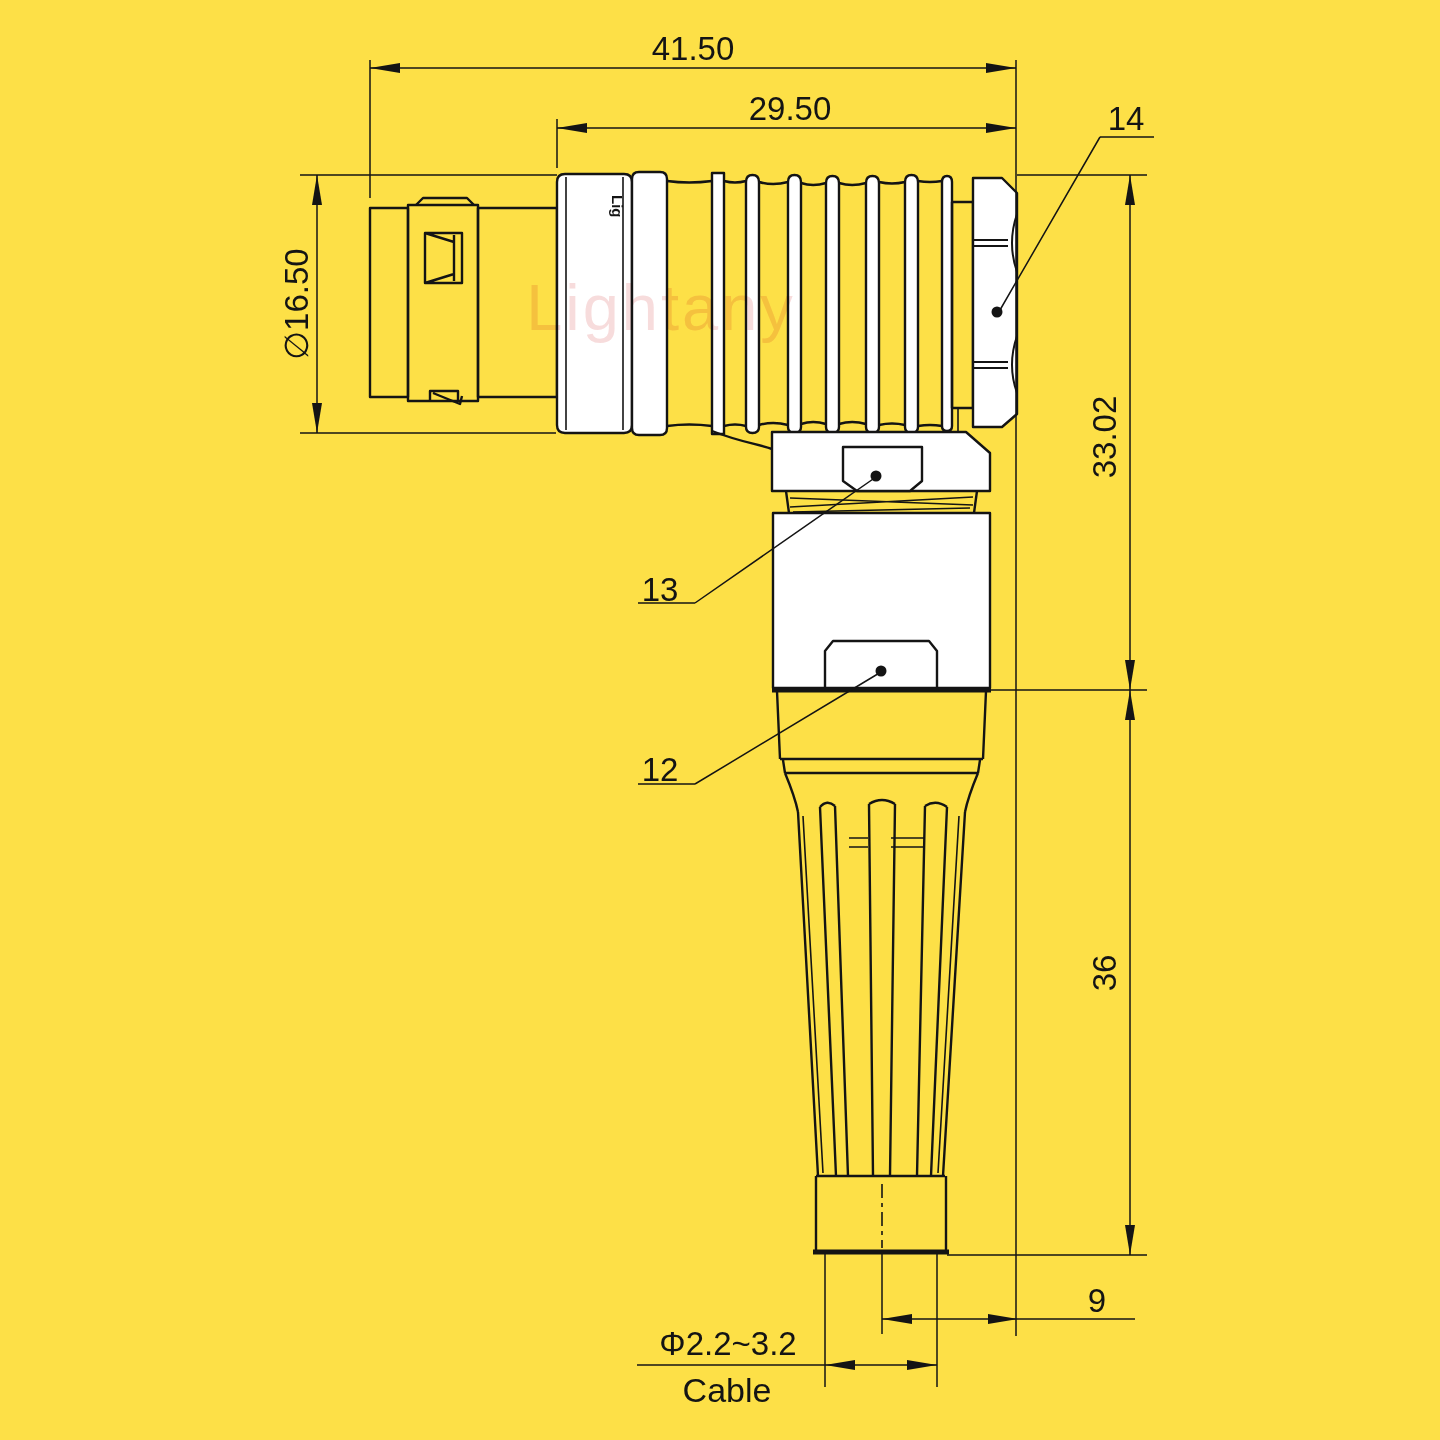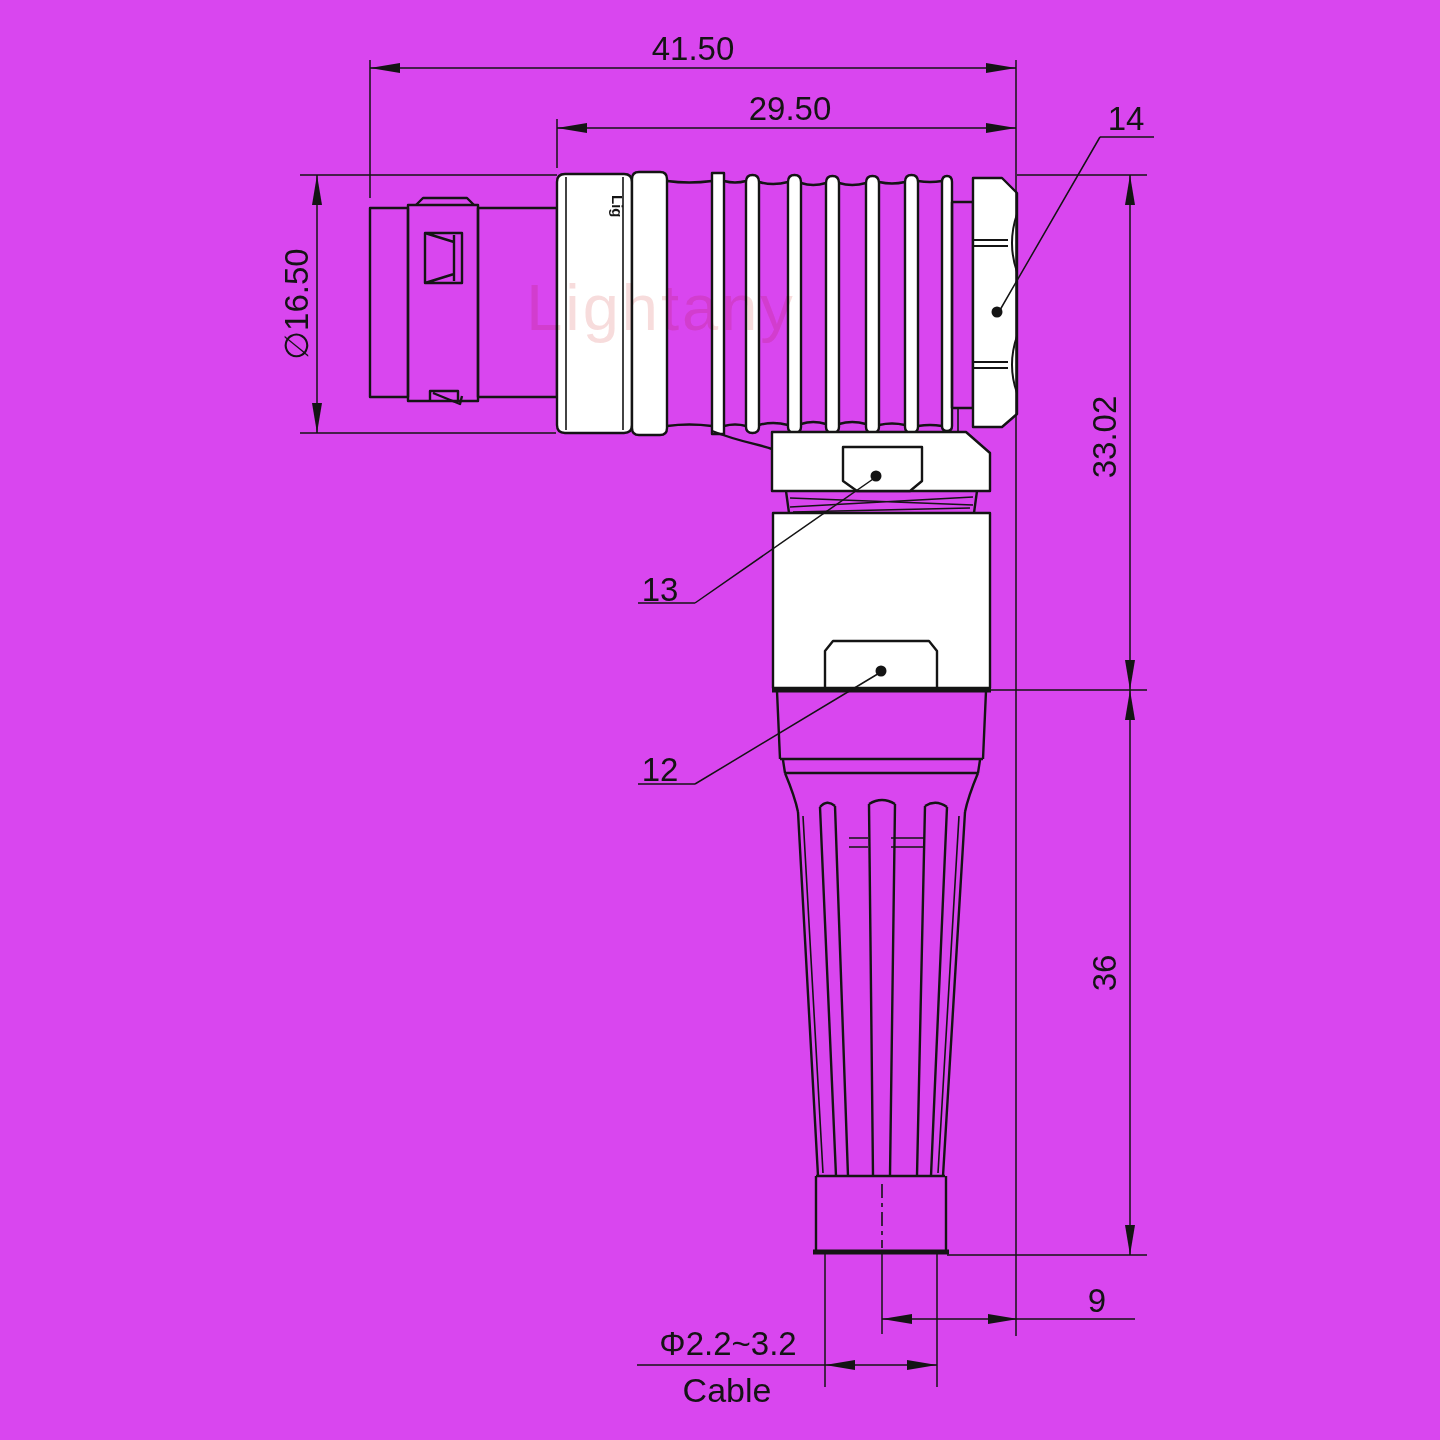--- a/index.html
+++ b/index.html
@@ -1,16 +1,16 @@
 <!DOCTYPE html>
 <html><head>
 <meta charset="utf-8">
 <style>
   html,body{margin:0;padding:0;background:#ffffff;}
-  .stage{position:relative;width:1440px;height:1440px;background:#d946ef;overflow:hidden;
+  .stage{position:relative;width:1440px;height:1440px;background:#fde047;overflow:hidden;
          font-family:"Liberation Sans", sans-serif;}
   svg{position:absolute;left:0;top:0;}
   .ol{stroke:#141414;stroke-width:2.4;fill:none;stroke-linejoin:round;}
   .olw{stroke:#141414;stroke-width:2.4;fill:#ffffff;stroke-linejoin:round;}
   .thin{stroke:#141414;stroke-width:1.6;fill:none;}
   .thick{stroke:#141414;stroke-width:5;fill:none;}
   .dim{stroke:#141414;stroke-width:1.5;fill:none;}
   .arr{fill:#141414;stroke:none;}
   .txt{fill:#141414;font-size:33px;font-family:"Liberation Sans", sans-serif;}
   .mid{text-anchor:middle;}

